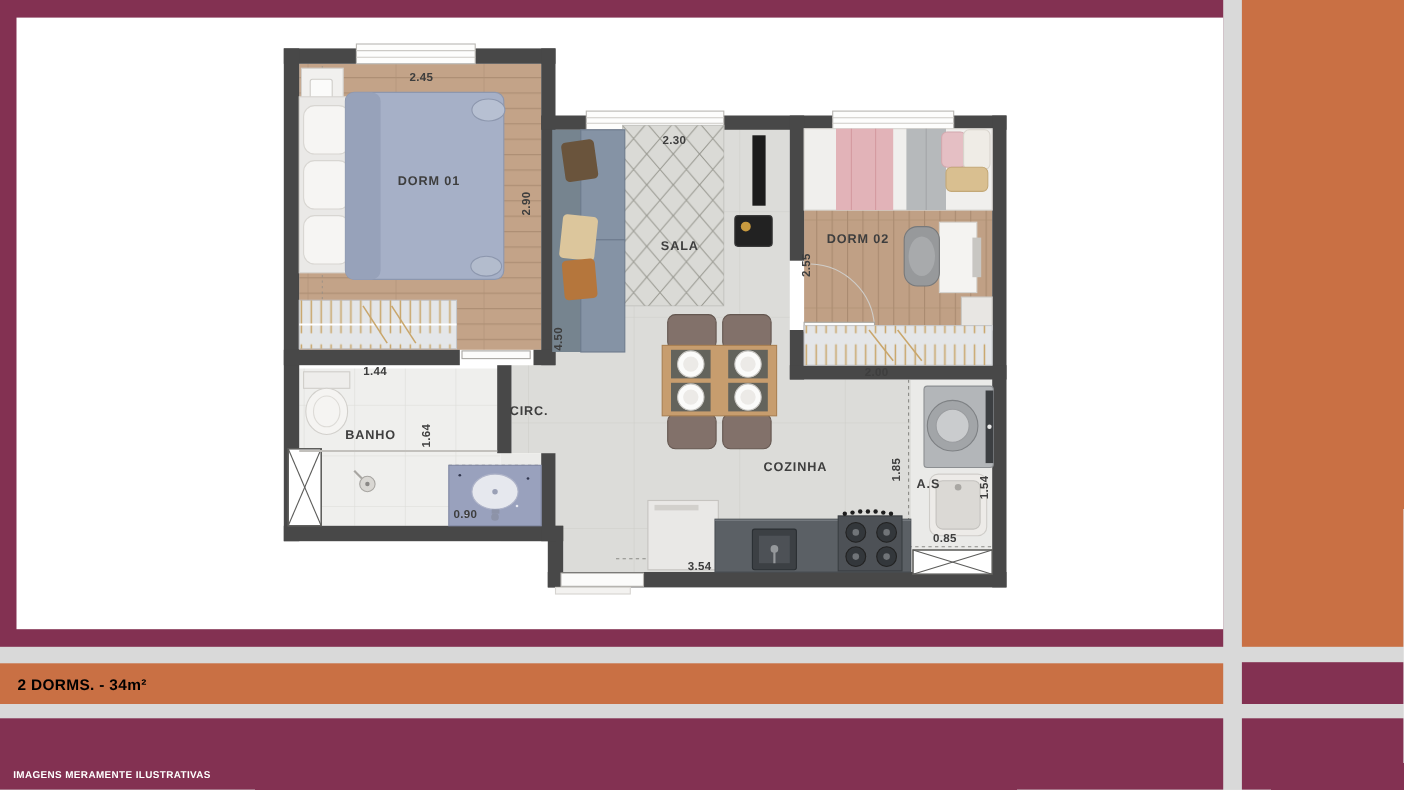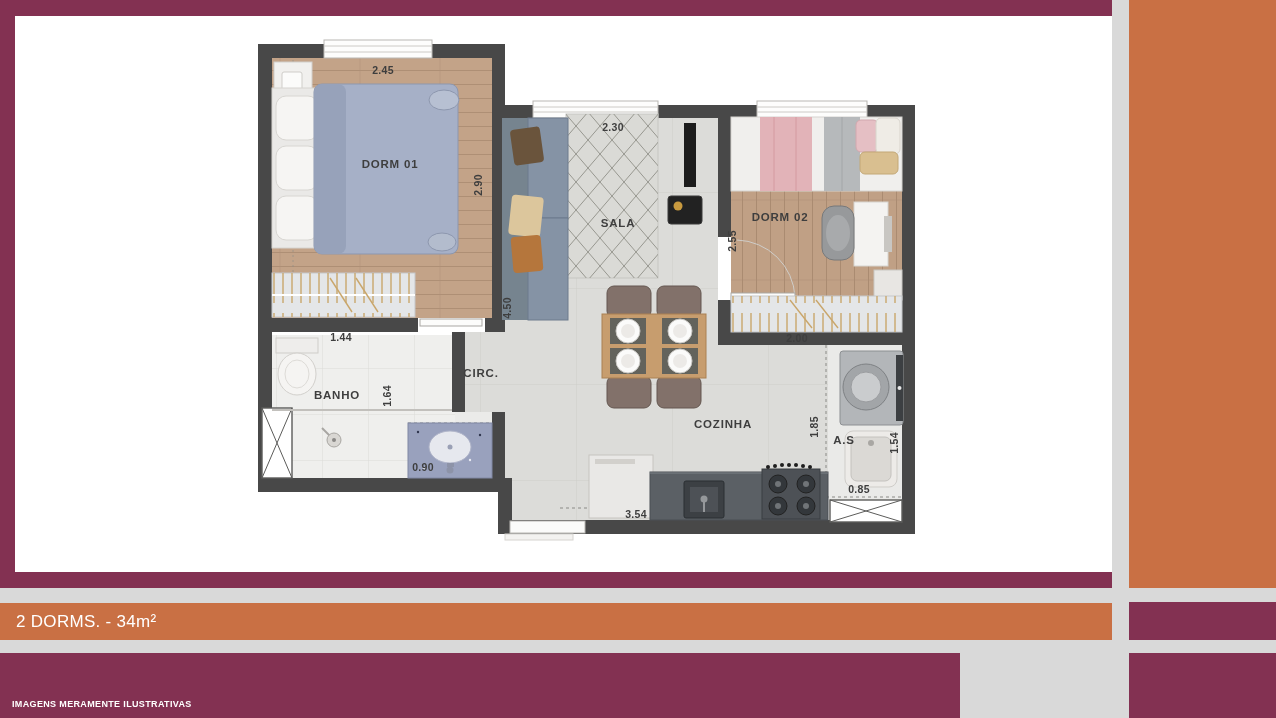--- a/index.html
+++ b/index.html
@@ -10,23 +10,23 @@
   body{font-family:"Liberation Sans",sans-serif;background:var(--background)}
   .stage{position:relative;width:1276px;height:718px;background:var(--background)}
 
   
   .main-panel{position:absolute;left:0;top:0;width:1112px;height:588px;background:var(--maroon)}
   .plan-canvas{position:absolute;left:15px;top:16px;width:1097px;height:556px;background:#ffffff}
   .plan-canvas svg{position:absolute;left:0;top:0;display:block}
 
   .banner{position:absolute;left:0;top:603px;width:1112px;height:37px;background:var(--orange);
           display:flex;align-items:center;padding-left:16px}
-  .banner span{color:#ffffff;font-size:17px;font-weight:400;letter-spacing:.3px}
-
-  .footer-bar{position:absolute;left:0;top:653px;width:960px;height:65px;background:var(--maroon)}
+  .banner span{color:#000000;font-size:14px;font-weight:700;letter-spacing:.3px}
+
+  .footer-bar{position:absolute;left:0;top:653px;width:1112px;height:65px;background:var(--maroon)}
   .footer-bar span{position:absolute;left:12px;bottom:9px;color:#fff;font-size:9px;font-weight:600;
                    letter-spacing:.35px}
 
   
   .side-orange{position:absolute;left:1129px;top:0;width:147px;height:588px;background:var(--orange)}
   .side-bar{position:absolute;left:1129px;top:602px;width:147px;height:38px;background:var(--maroon)}
   .side-footer{position:absolute;left:1129px;top:653px;width:147px;height:65px;background:var(--maroon)}
 
   
   text{font-family:"Liberation Sans",sans-serif;fill:var(--ink)}

